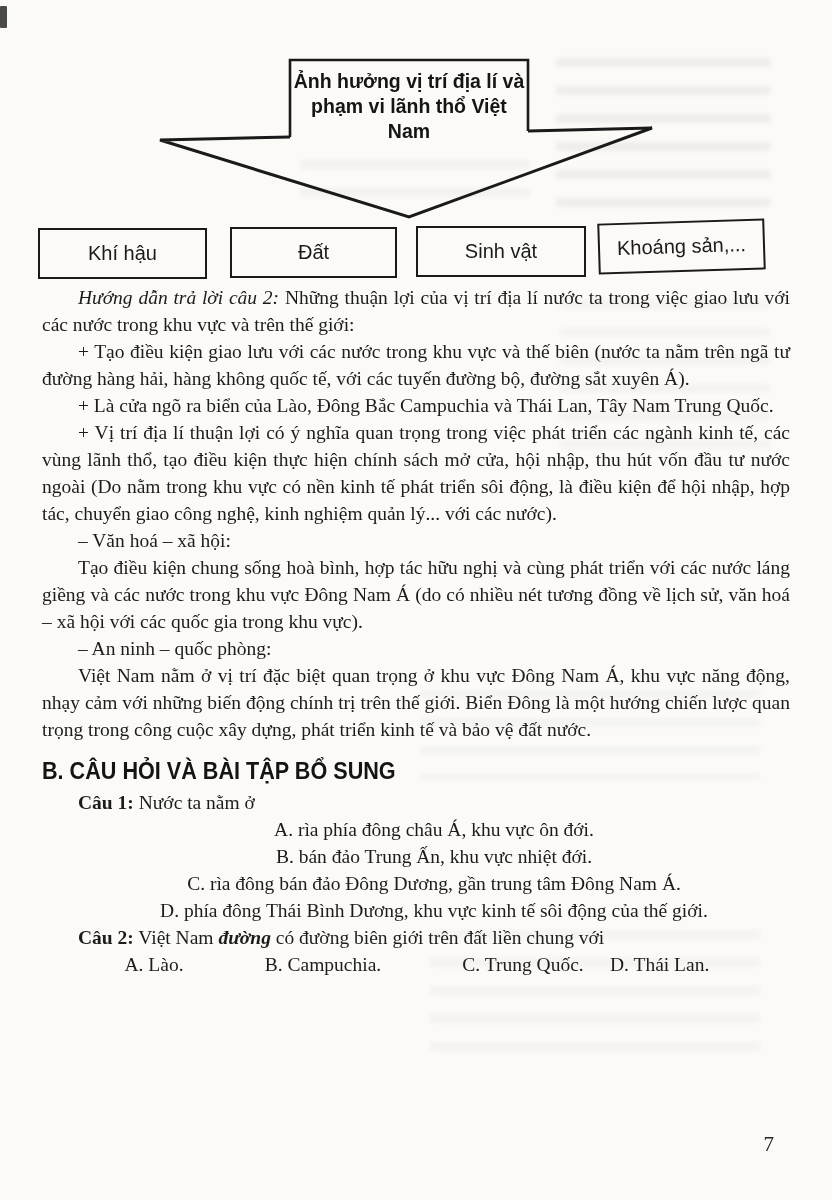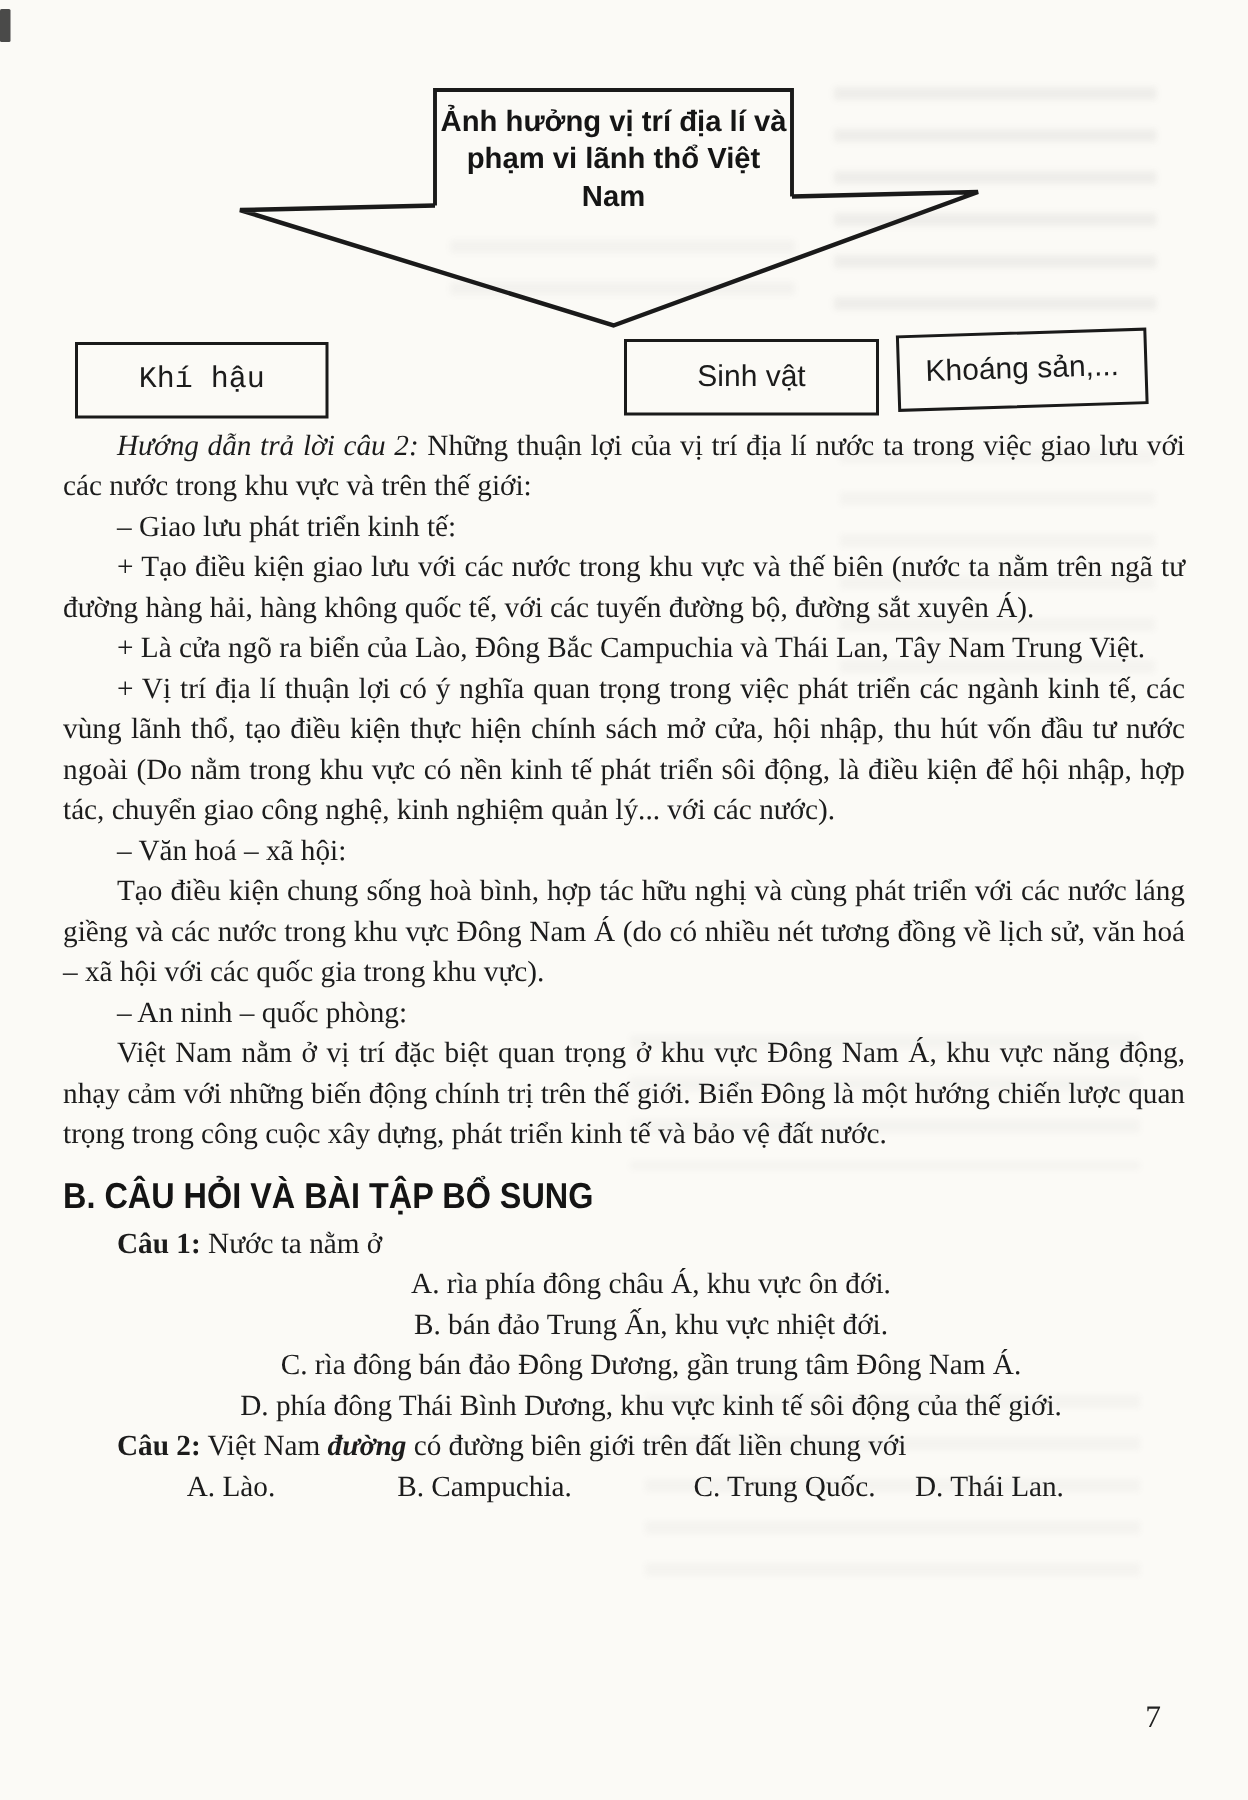--- a/index.html
+++ b/index.html
@@ -21,21 +21,21 @@
     font-family:"Liberation Sans", sans-serif;
     font-weight:700;font-size:19.5px;line-height:25px;color:#151515;
   }
   .dbox{
     position:absolute;height:47px;
     border:2.5px solid #1a1a1a;
     display:flex;align-items:center;justify-content:center;
     font-family:"Liberation Sans", sans-serif;
     font-size:20px;color:#1b1b1b;background:rgba(251,250,246,0.6);
   }
-  .dbox.b1{left:50px;top:228px;width:165px;font-family:Liberation Mono, monospace;}
+  .dbox.b1{left:38px;top:228px;width:165px;}
   .dbox.b2{left:230px;top:227px;width:163px;}
   .dbox.b3{left:416px;top:226px;width:166px;text-align:center;}
   .dbox.b4{left:598px;top:221px;width:163px;transform:rotate(-1.8deg);}
   
   .textcol{
     position:absolute;left:42px;top:284px;width:748px;
     font-size:19.5px;line-height:27px;text-align:justify;
   }
   .textcol p{margin:0;text-indent:36px;}
   .it{font-style:italic;font-family:Liberation Serif, serif;}
@@ -91,31 +91,31 @@
 
   <div class="diagram">
     <svg width="832" height="300" viewBox="0 0 832 300">
 
       <path d="M290,137 L290,60 L528,60 L528,131" fill="none" stroke="#1a1a1a" stroke-width="2.6"></path>
 
       <path d="M290,137 L160,140 L409,217 L652,128 L528,131" fill="none" stroke="#1a1a1a" stroke-width="3" stroke-linejoin="miter"></path>
     </svg>
     <div class="cause-label">Ảnh hưởng vị trí địa lí và phạm vi lãnh thổ Việt Nam</div>
     <div class="dbox b1">Khí hậu</div>
+    <div class="dbox b2">Đất</div>
     <div class="dbox b3">Sinh vật</div>
     <div class="dbox b4">Khoáng sản,...</div>
   </div>
 
   <div class="textcol">
 
     <p><span class="it">Hướng dẫn trả lời câu 2:</span><span> Những thuận lợi của vị trí địa lí nước ta trong việc giao lưu với các nước trong khu vực và trên thế giới:</span></p>
 
-    <p>– Giao lưu phát triển kinh tế:</p>
     <p>+ Tạo điều kiện giao lưu với các nước trong khu vực và thế biên (nước ta nằm trên ngã tư đường hàng hải, hàng không quốc tế, với các tuyến đường bộ, đường sắt xuyên Á).</p>
-    <p>+ Là cửa ngõ ra biển của Lào, Đông Bắc Campuchia và Thái Lan, Tây Nam Trung Việt.</p>
+    <p>+ Là cửa ngõ ra biển của Lào, Đông Bắc Campuchia và Thái Lan, Tây Nam Trung Quốc.</p>
     <p>+ Vị trí địa lí thuận lợi có ý nghĩa quan trọng trong việc phát triển các ngành kinh tế, các vùng lãnh thổ, tạo điều kiện thực hiện chính sách mở cửa, hội nhập, thu hút vốn đầu tư nước ngoài (Do nằm trong khu vực có nền kinh tế phát triển sôi động, là điều kiện để hội nhập, hợp tác, chuyển giao công nghệ, kinh nghiệm quản lý... với các nước).</p>
     <p>– Văn hoá – xã hội:</p>
     <p>Tạo điều kiện chung sống hoà bình, hợp tác hữu nghị và cùng phát triển với các nước láng giềng và các nước trong khu vực Đông Nam Á (do có nhiều nét tương đồng về lịch sử, văn hoá – xã hội với các quốc gia trong khu vực).</p>
     <p>– An ninh – quốc phòng:</p>
     <p>Việt Nam nằm ở vị trí đặc biệt quan trọng ở khu vực Đông Nam Á, khu vực năng động, nhạy cảm với những biến động chính trị trên thế giới. Biển Đông là một hướng chiến lược quan trọng trong công cuộc xây dựng, phát triển kinh tế và bảo vệ đất nước.</p>
 
     <div class="sec-heading">B. CÂU HỎI VÀ BÀI TẬP BỔ SUNG</div>
 
     <p class="qline"><span class="b">Câu 1:</span><span> Nước ta nằm ở</span></p>
 

